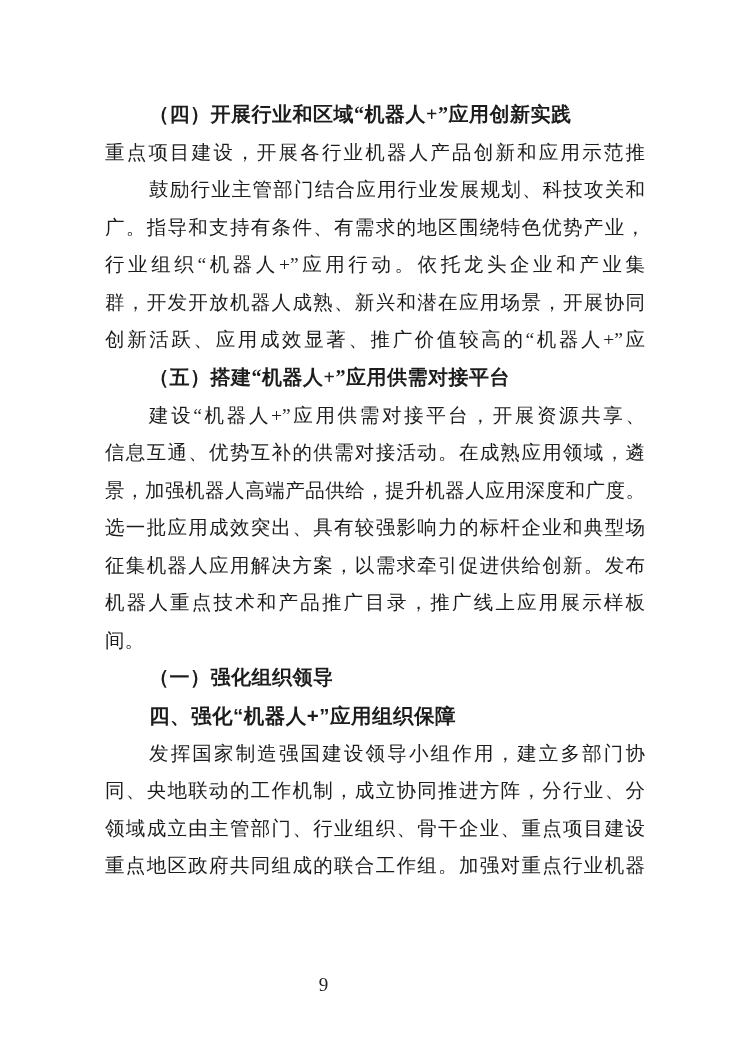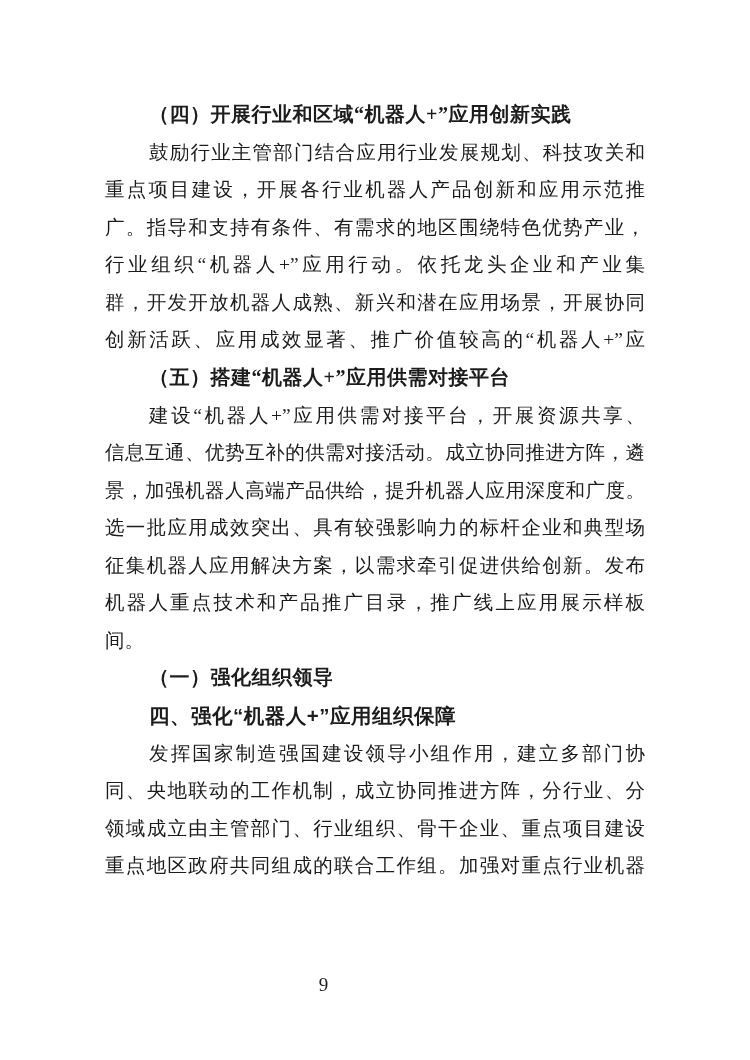--- a/index.html
+++ b/index.html
@@ -52,29 +52,29 @@
     font-size: 19px;
     color: #222222;
   }
 </style>
 </head>
 <body>
 
 <div class="page">
   <div class="content">
     <div class="line h-kai indent">（四）开展行业和区域“机器人+”应用创新实践</div>
+    <div class="line just">重点项目建设，开展各行业机器人产品创新和应用示范推</div>
     <div class="line just indent">鼓励行业主管部门结合应用行业发展规划、科技攻关和</div>
-    <div class="line just">重点项目建设，开展各行业机器人产品创新和应用示范推</div>
     <div class="line just">广。指导和支持有条件、有需求的地区围绕特色优势产业，</div>
     <div class="line just">行业组织“机器人+”应用行动。依托龙头企业和产业集</div>
     <div class="line just">群，开发开放机器人成熟、新兴和潜在应用场景，开展协同</div>
     <div class="line just">创新活跃、应用成效显著、推广价值较高的“机器人+”应</div>
     <div class="line h-kai indent">（五）搭建“机器人+”应用供需对接平台</div>
     <div class="line just indent">建设“机器人+”应用供需对接平台，开展资源共享、</div>
-    <div class="line just">信息互通、优势互补的供需对接活动。成立协同推进方阵，遴</div>
+    <div class="line just">信息互通、优势互补的供需对接活动。在成熟应用领域，遴</div>
     <div class="line just">景，加强机器人高端产品供给，提升机器人应用深度和广度。</div>
     <div class="line just">选一批应用成效突出、具有较强影响力的标杆企业和典型场</div>
     <div class="line just">征集机器人应用解决方案，以需求牵引促进供给创新。发布</div>
     <div class="line just">机器人重点技术和产品推广目录，推广线上应用展示样板</div>
     <div class="line">间。</div>
     <div class="line h-kai indent">（一）强化组织领导</div>
     <div class="line h-hei indent">四、强化“机器人+”应用组织保障</div>
     <div class="line just indent">发挥国家制造强国建设领导小组作用，建立多部门协</div>
     <div class="line just">同、央地联动的工作机制，成立协同推进方阵，分行业、分</div>
     <div class="line just">领域成立由主管部门、行业组织、骨干企业、重点项目建设</div>

